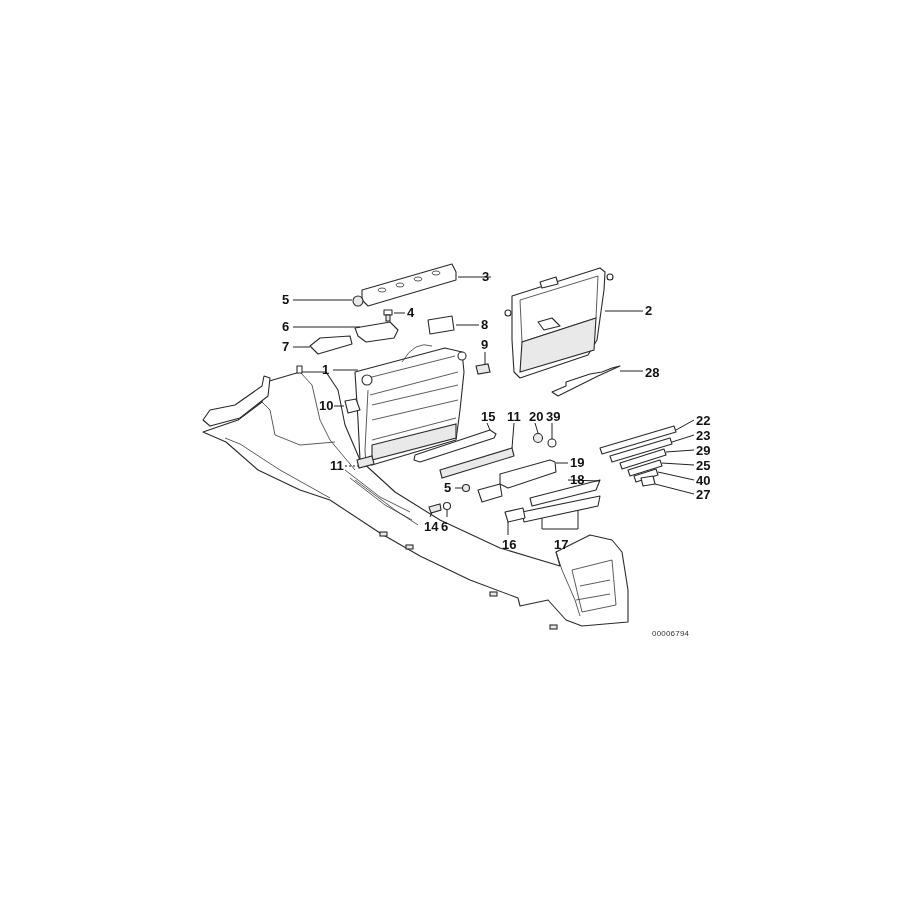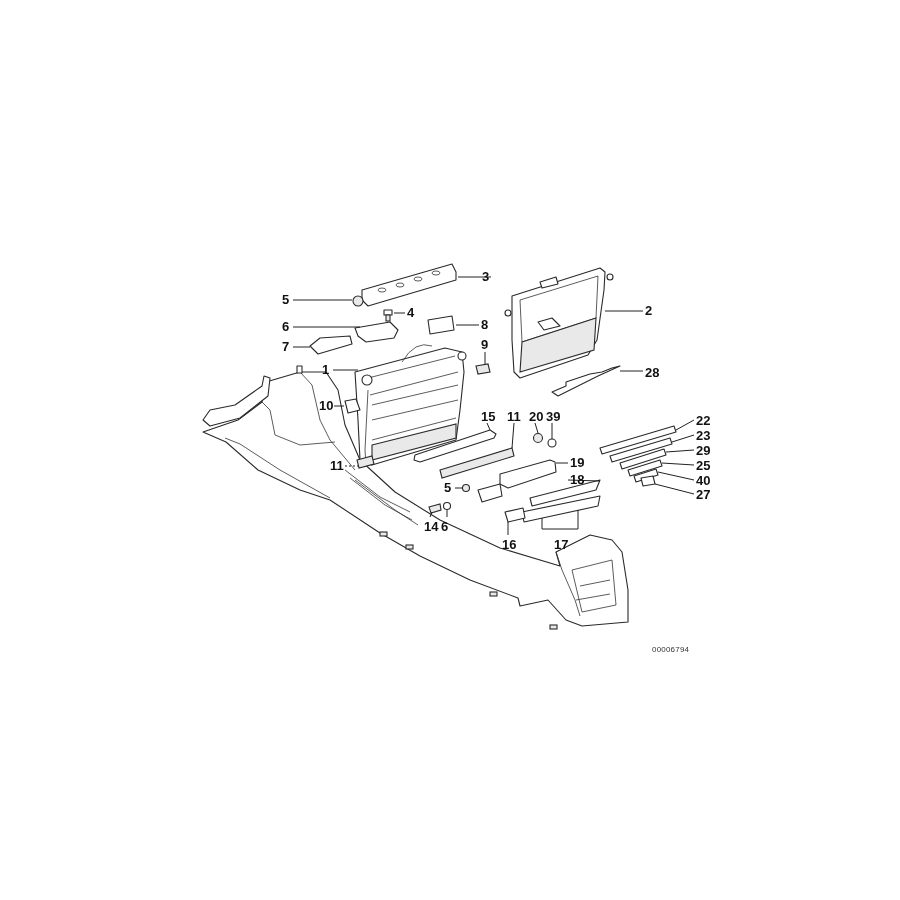--- a/index.html
+++ b/index.html
@@ -179,14 +179,14 @@
   <span class="callout" style="left:529px;top:410px">20</span>
   <span class="callout" style="left:546px;top:410px">39</span>
   <span class="callout" style="left:696px;top:414px">22</span>
   <span class="callout" style="left:696px;top:429px">23</span>
   <span class="callout" style="left:696px;top:444px">29</span>
   <span class="callout" style="left:696px;top:459px">25</span>
   <span class="callout" style="left:696px;top:474px">40</span>
   <span class="callout" style="left:696px;top:488px">27</span>
   <span class="callout" style="left:645px;top:366px">28</span>
 
-  <span class="catalog" style="left:652px;top:645px">00006794</span>
+  <span class="catalog" style="left:652px;top:629px">00006794</span>
 </div>
 
 </body></html>

